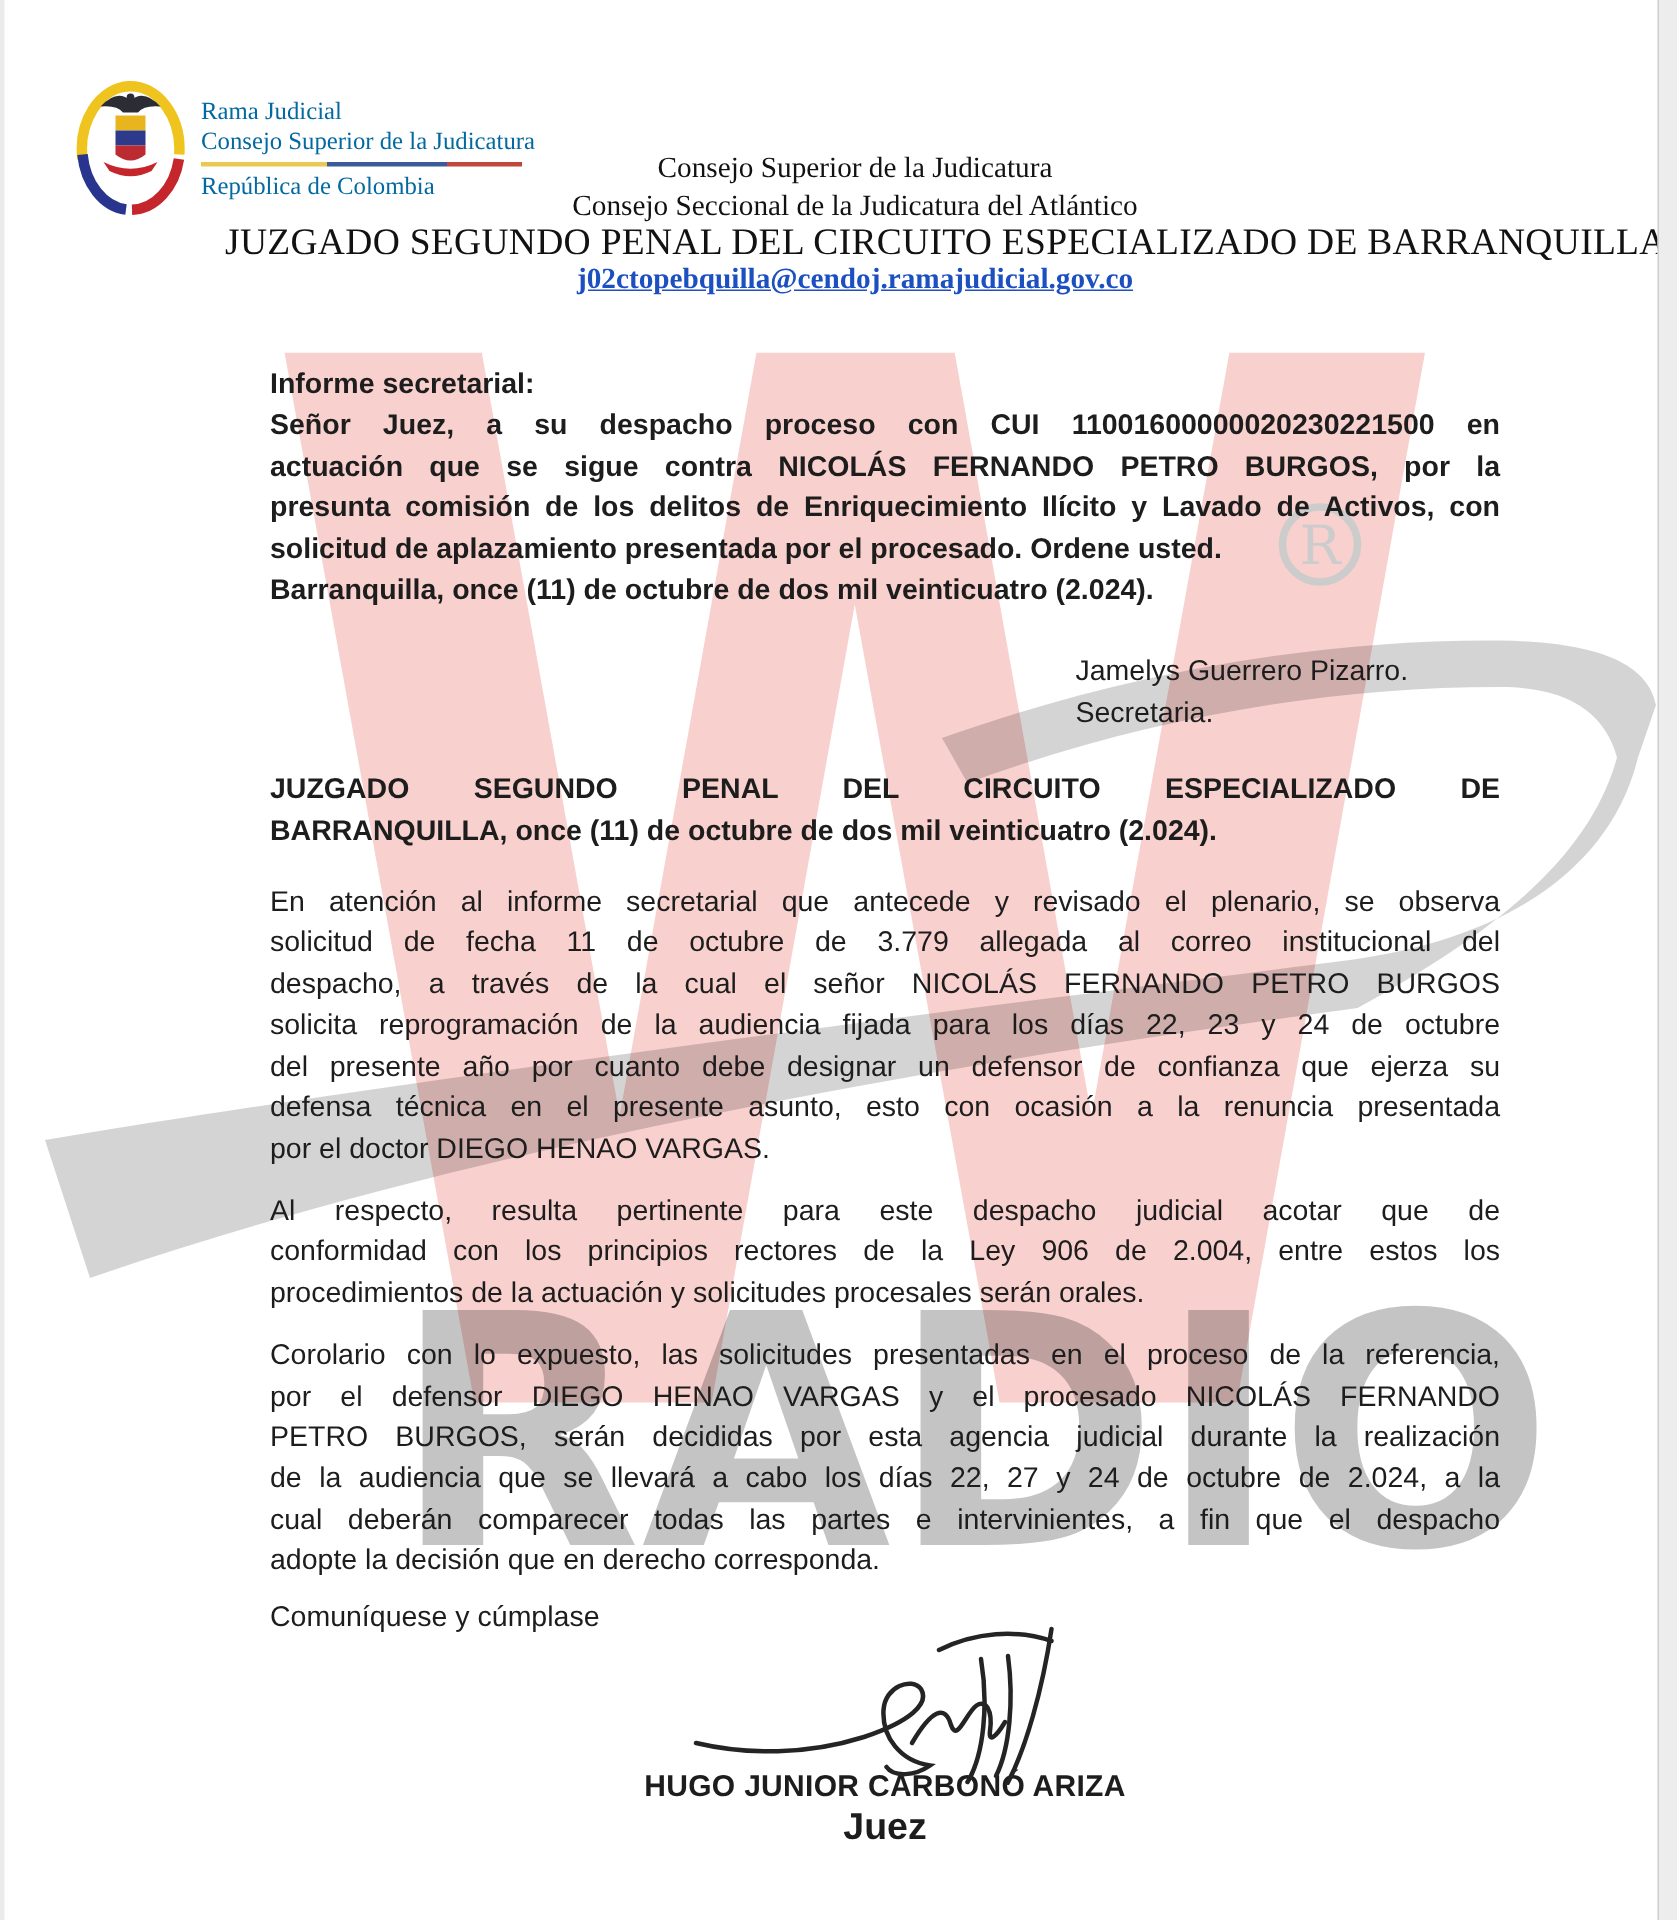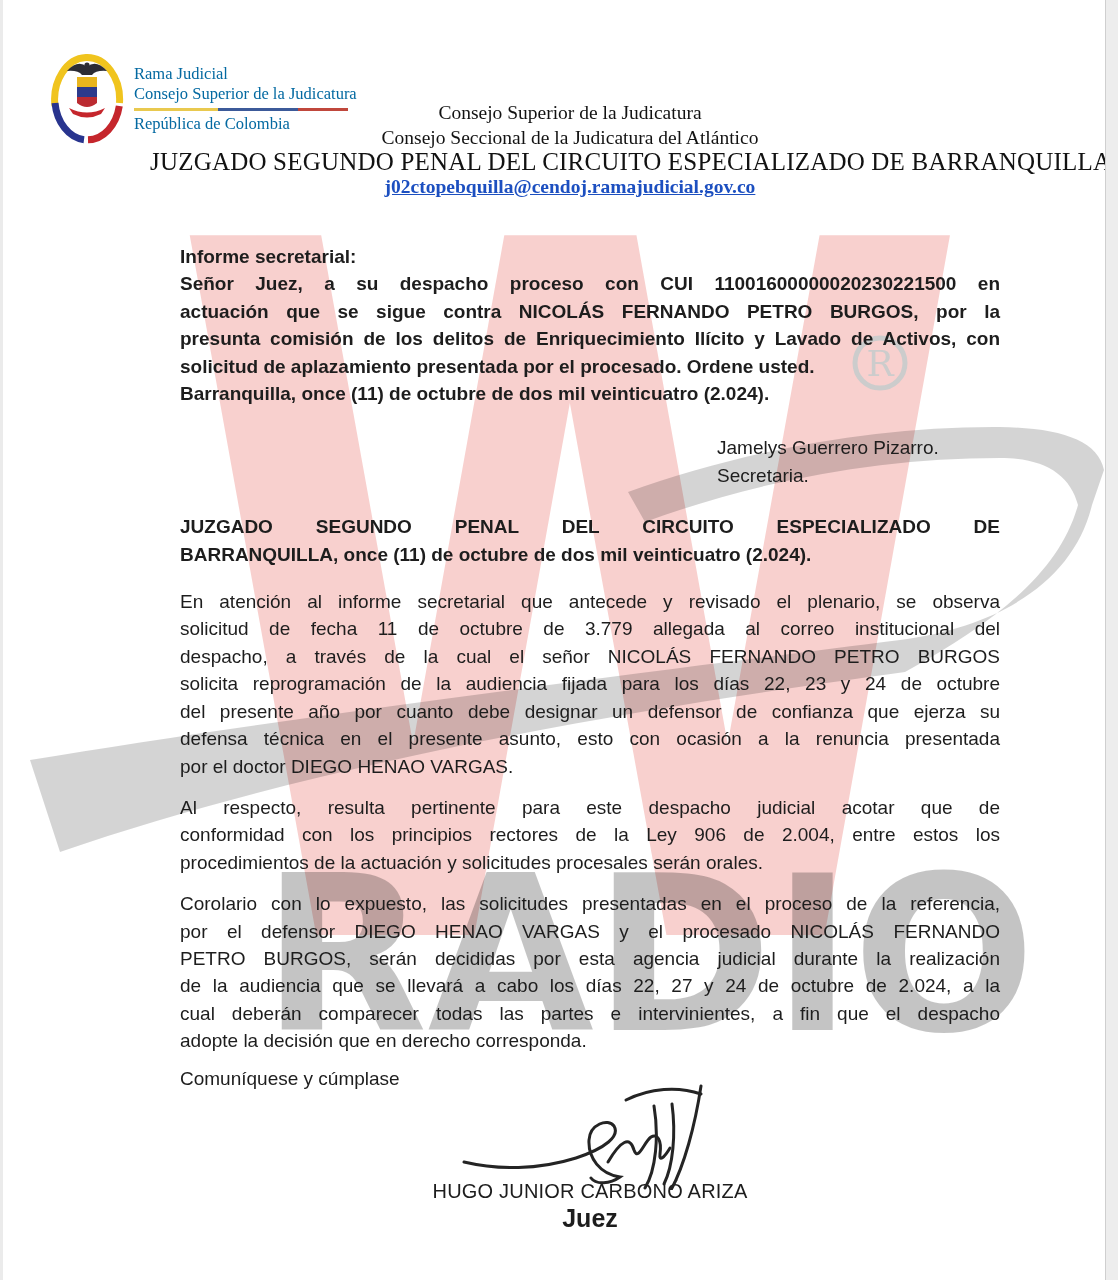--- a/index.html
+++ b/index.html
@@ -39,21 +39,21 @@
   .para{margin:0 0 0 0;}
   .mb-a{margin-bottom:27px;font-weight:bold;}
   .mb-b{margin-bottom:24px;}
   .mb-c{margin-bottom:20px;}
   .mb-d{margin-bottom:14px;}
   .mb-e{margin-bottom:10px;}
   .secretary{margin-left:537px;}
   .bold-para .ln{font-weight:bold;}
   .sig-wrap{position:relative;height:86px;}
   .sig-wrap svg{position:absolute;left:278px;top:-14px;}
-  .judge-name{text-align:center;font-weight:normal;font-size:20px;letter-spacing:0.2px;}
+  .judge-name{text-align:center;font-weight:bold;font-size:20px;letter-spacing:0.2px;}
   .judge-title{text-align:center;font-weight:bold;font-size:25px;}
 </style>
 </head>
 <body>
 
 <div class="page">
 
   <svg class="watermark" width="1118" height="1280" viewBox="0 0 1118 1280">
 
     <text transform="translate(168,935) scale(0.76,1)" font-family="DejaVu Sans, sans-serif" font-weight="bold" font-size="960" fill="#e02a20" fill-opacity="0.22">W</text>

